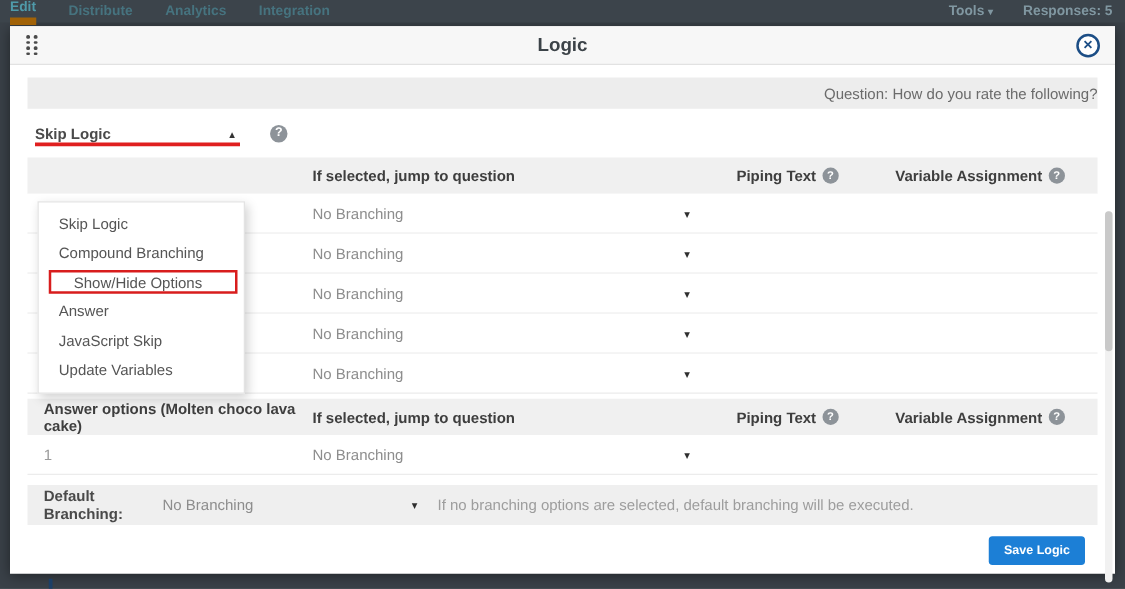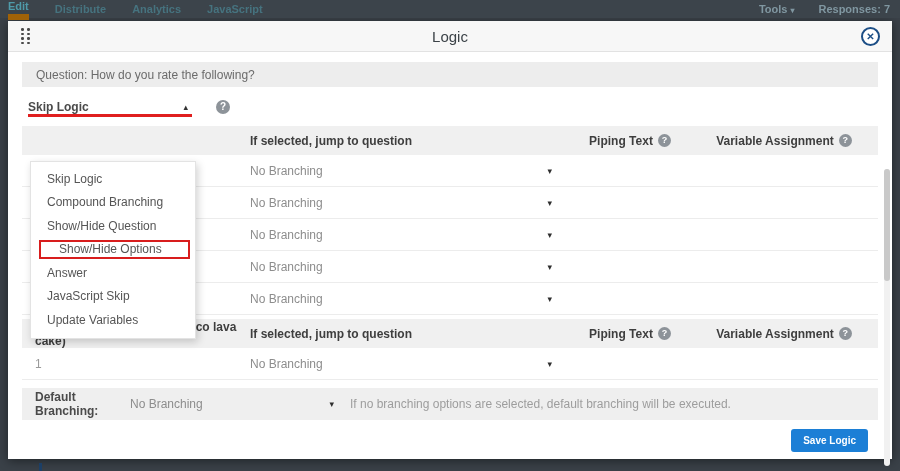--- a/index.html
+++ b/index.html
@@ -17,35 +17,35 @@
     margin-right:10px; color:#8097a1; }
   .topbar .right .tools { cursor:pointer; }
   .topbar .caret-sm { font-size:8px; margin-left:3px; }
 
   
   .modal { position:absolute; left:8px; top:21px; width:884px; height:438px;
     background:#ffffff; box-shadow:0 2px 10px rgba(0,0,0,.45); }
   .modal-header { position:relative; height:31px; background:#f7f7f7;
     border-bottom:1px solid #e2e2e2; display:flex; align-items:center;
     justify-content:center; }
-  .modal-title { font-size:15px; font-weight:normal; color:#3c4348; }
+  .modal-title { font-size:15px; font-weight:bold; color:#3c4348; }
   .drag-handle { position:absolute; left:13px; top:7px; width:10px; height:17px;
     display:grid; grid-template-columns:3px 3px; grid-auto-rows:3px;
     column-gap:3px; row-gap:1.5px; cursor:move; }
   .drag-handle i { width:2.5px; height:2.5px; background:#4a4a4a; border-radius:50%; }
   .close-btn { position:absolute; right:12px; top:6px; width:19px; height:19px;
     border:2px solid #1c4e86; border-radius:50%; color:#1c4e86; font-size:10px;
     font-weight:bold; display:flex; align-items:center; justify-content:center;
     cursor:pointer; background:#fff; line-height:1; }
 
   .modal-body { position:relative; padding:0 14px; height:407px; }
 
   .question-bar { margin-top:10px; height:25px; background:#ededed;
     display:flex; align-items:center; padding-left:14px; font-size:12px;
-    color:#6b6b6b; }
+    color:#6b6b6b;justify-content:flex-end; }
 
   
   .select-row { display:flex; align-items:center; margin:9px 0 0 6px; height:21px; }
   .logic-select { width:164px; display:flex; align-items:center;
     justify-content:space-between; cursor:pointer; padding-right:4px; }
   .logic-select .sel-label { font-size:12px; font-weight:bold; color:#4a4a4a; }
   .logic-select .caret { font-size:9px; color:#333; }
   .red-underline { position:absolute; left:20px; top:52px; width:164px; height:3px;
     background:#e01f1f; }
   .qicon { width:14px; height:14px; border-radius:50%; background:#8d9399;
@@ -107,25 +107,25 @@
     background:#1c3f66; }
 </style>
 </head>
 <body>
 
 <div class="topbar">
   <div class="menu">
     <span class="mitem active">Edit</span>
     <span class="mitem">Distribute</span>
     <span class="mitem">Analytics</span>
-    <span class="mitem">JavaScript</span>
+    <span class="mitem">Integration</span>
   </div>
   <div class="right">
     <span class="tools"><span>Tools</span><span class="caret-sm">▾</span></span>
-    <span>Responses: 7</span>
+    <span>Responses: 5</span>
   </div>
 </div>
 
 <div class="modal">
 
   <div class="modal-header">
     <span class="drag-handle">
       <i></i>
         <i></i>
         <i></i>
@@ -247,23 +247,20 @@
       <span class="db-hint">If no branching options are selected, default branching will be executed.</span>
     </div>
 
     <div class="dropdown-panel">
       <div class="menu-item">
           <span class="lbl">Skip Logic</span>
         </div>
       <div class="menu-item">
           <span class="lbl">Compound Branching</span>
         </div>
-      <div class="menu-item">
-          <span class="lbl">Show/Hide Question</span>
-        </div>
       <div class="menu-item highlighted">
           <span class="hl-box">
             <span>Show/Hide Options</span>
           </span>
         </div>
       <div class="menu-item">
           <span class="lbl">Answer</span>
         </div>
       <div class="menu-item">
           <span class="lbl">JavaScript Skip</span>

